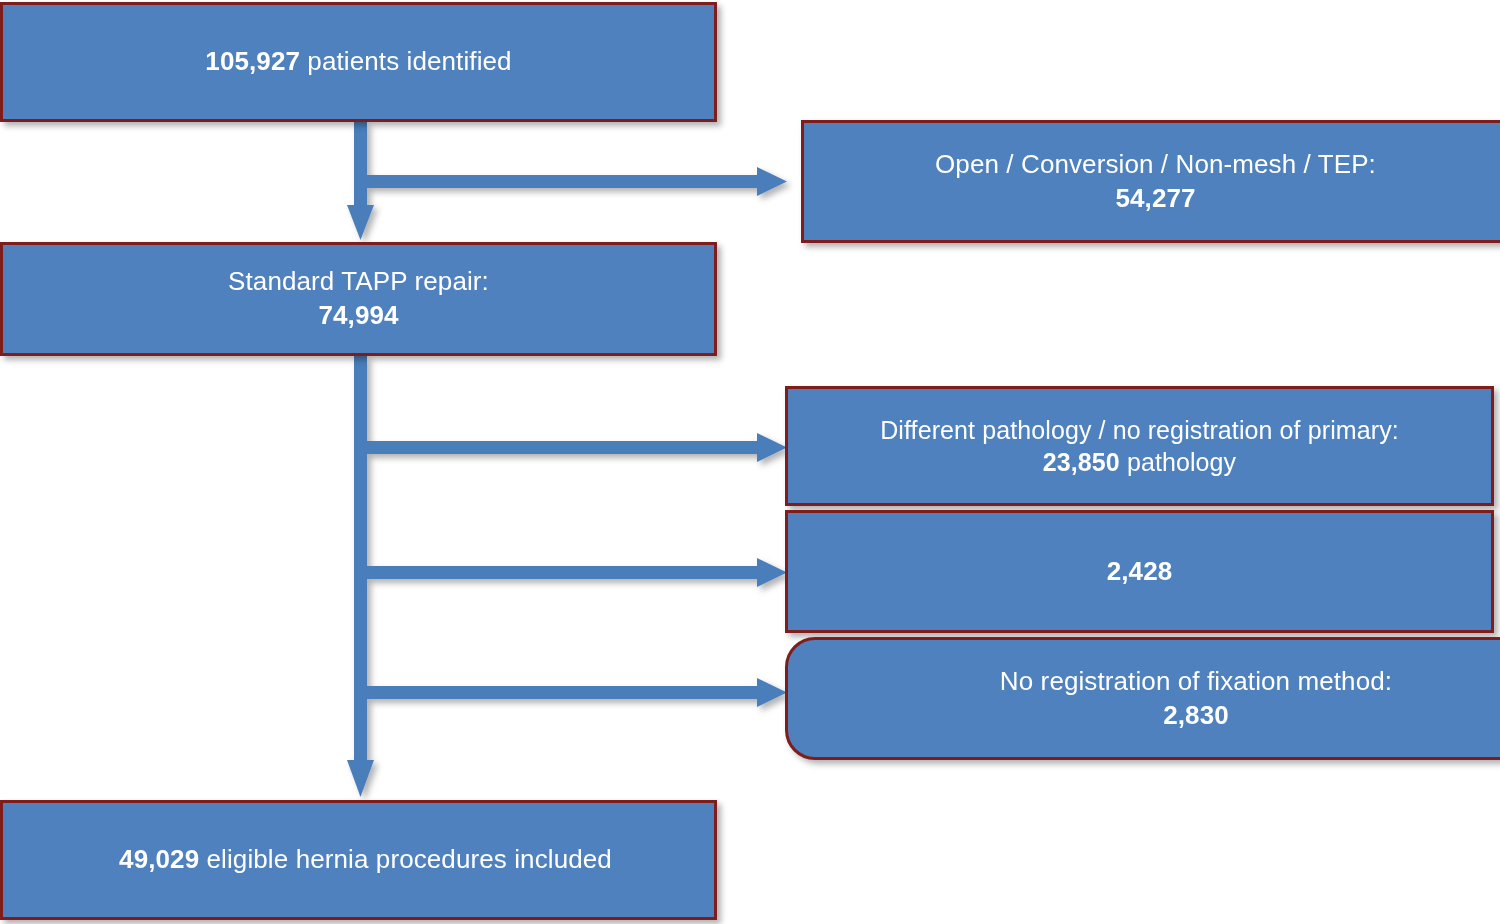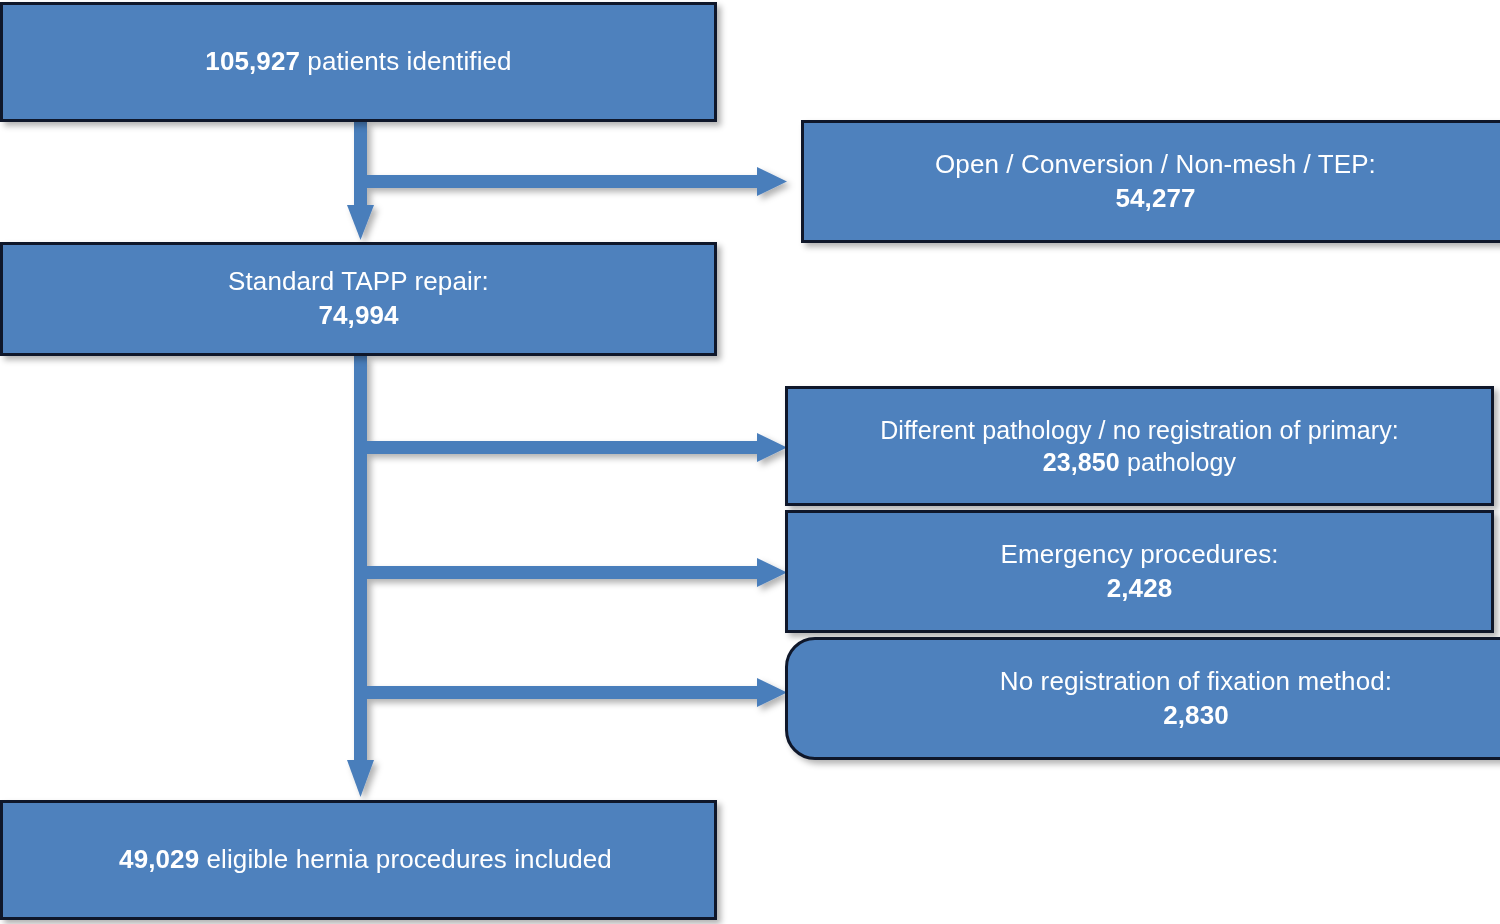--- a/index.html
+++ b/index.html
@@ -15,21 +15,21 @@
     background: #ffffff;
     font-family: "Liberation Sans", "DejaVu Sans", sans-serif;
     overflow: hidden;
   }
 
   
   .fbox {
     position: absolute;
     box-sizing: border-box;
     background: #4E81BD;
-    border: 3px solid #0f172a;
+    border: 3px solid #7f1d1d;
     color: #ffffff;
     display: flex;
     flex-direction: column;
     align-items: center;
     justify-content: center;
     text-align: center;
     line-height: 1.30;
     box-shadow: 4px 4px 6px rgba(0,0,0,0.30);
     padding: 4px 10px;
   }
@@ -123,21 +123,20 @@
     <span class="line"><b></b><span>Standard TAPP repair:</span></span>
     <span class="line"><b>74,994</b><span></span></span>
   </div>
 
   <div class="fbox" id="box-excluded-2">
     <span class="line small"><b></b><span>Different pathology / no registration of primary:</span></span>
     <span class="line small"><b>23,850</b><span> pathology</span></span>
   </div>
 
   <div class="fbox" id="box-excluded-3">
-    <span class="line"><b></b><span>Emergency procedures:</span></span>
     <span class="line"><b>2,428</b><span></span></span>
   </div>
 
   <div class="fbox" id="box-excluded-4">
     <span class="line"><b></b><span>No registration of fixation method:</span></span>
     <span class="line"><b>2,830</b><span></span></span>
   </div>
 
   <div class="fbox" id="box-included">
     <span class="line"><b>49,029</b><span> eligible hernia procedures included</span></span>

